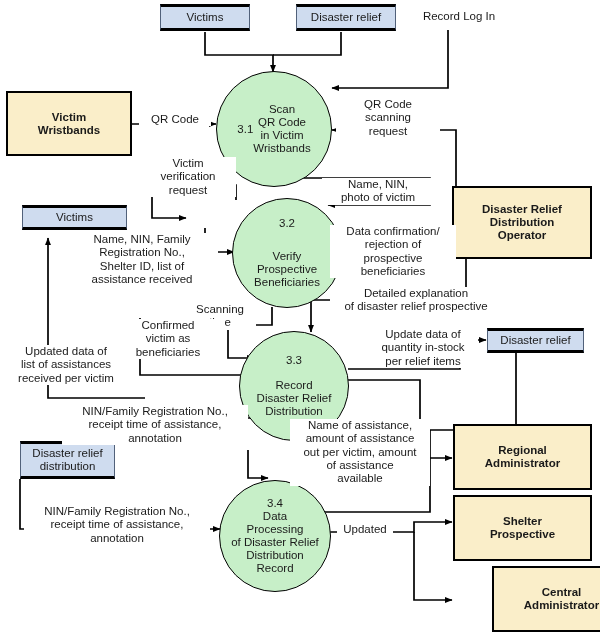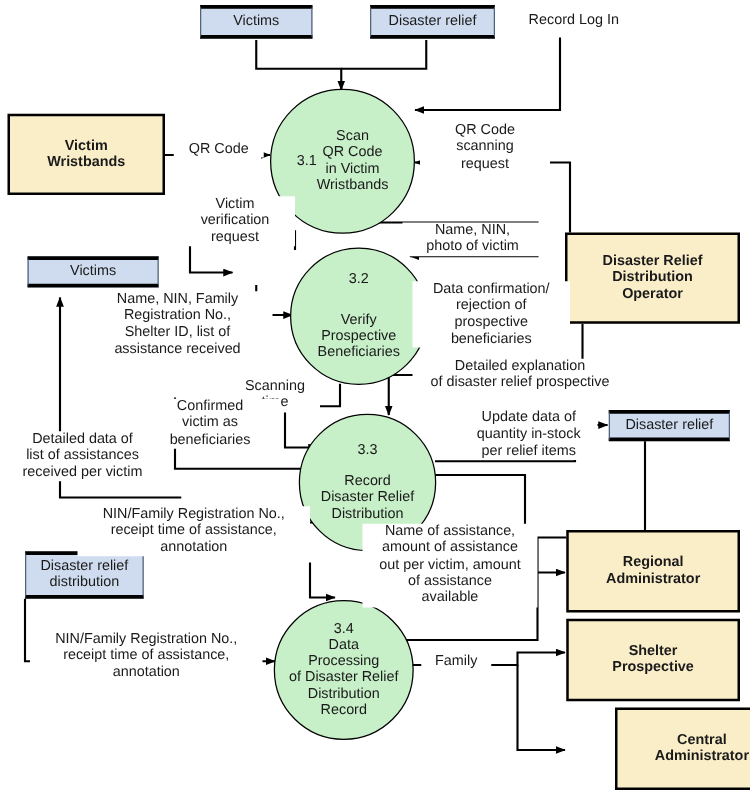--- a/index.html
+++ b/index.html
@@ -186,21 +186,21 @@
   <div class="flab" style="left:330px;top:287px;width:172px;white-space:pre-line;">Detailed explanation
 of disaster relief prospective</div>
 
   <div class="flab" style="left:184px;top:303px;width:72px;white-space:pre-line;">Scanning
 time</div>
 
   <div class="flab" style="left:112px;top:319px;width:112px;white-space:pre-line;">Confirmed
 victim as
 beneficiaries</div>
 
-  <div class="flab" style="left:4px;top:345px;width:124px;white-space:pre-line;">Detailed data of
+  <div class="flab" style="left:4px;top:345px;width:124px;white-space:pre-line;">Updated data of
 list of assistances
 received per victim</div>
 
   <div class="flab" style="left:368px;top:328px;width:110px;white-space:pre-line;">Update data of
 quantity in-stock
 per relief items</div>
 
   <div class="flab" style="left:62px;top:405px;width:186px;white-space:pre-line;">NIN/Family Registration No.,
 receipt time of assistance,
 annotation</div>
@@ -208,15 +208,15 @@
   <div class="flab" style="left:290px;top:419px;width:140px;white-space:pre-line;">Name of assistance,
 amount of assistance
 out per victim, amount
 of assistance
 available</div>
 
   <div class="flab" style="left:24px;top:505px;width:186px;white-space:pre-line;">NIN/Family Registration No.,
 receipt time of assistance,
 annotation</div>
 
-  <div class="flab" style="left:337px;top:523px;width:56px;">Family</div>
+  <div class="flab" style="left:337px;top:523px;width:56px;">Updated</div>
 
 </div>
 
 </body></html>

